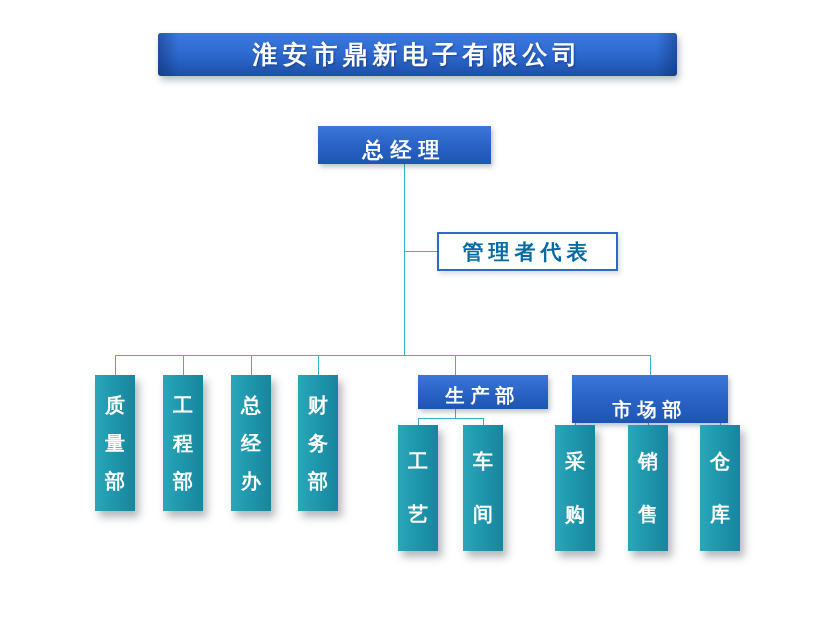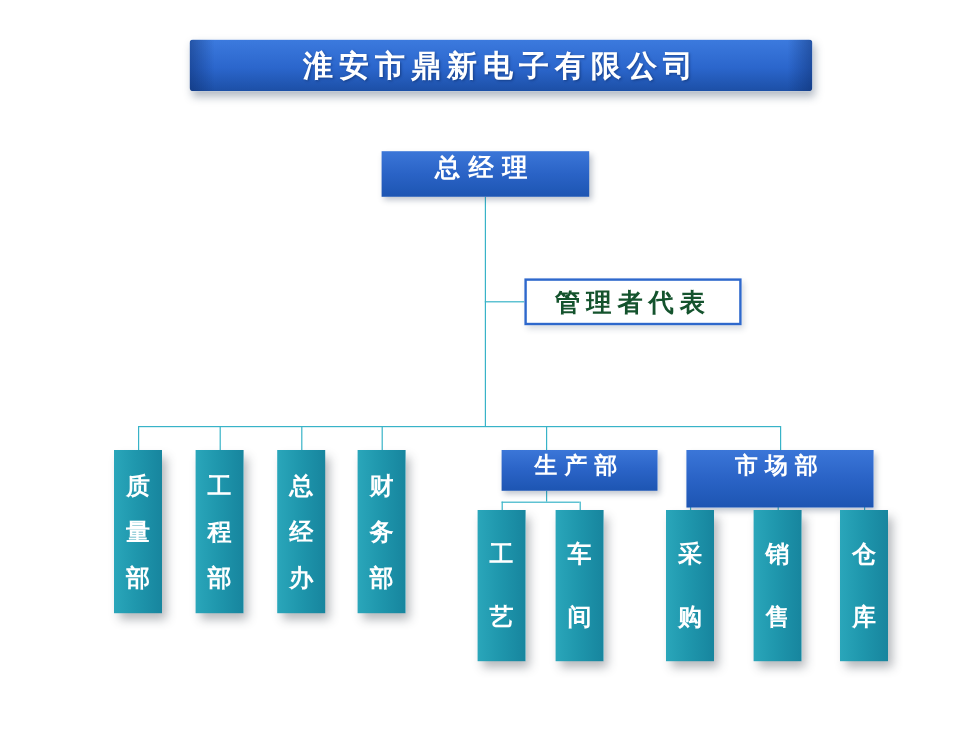--- a/index.html
+++ b/index.html
@@ -40,36 +40,36 @@
     text-shadow: 1px 1px 2px rgba(0,20,60,0.4);
     white-space: nowrap;
   }
 
   
   .bluebox {
     position: absolute;
     background: linear-gradient(180deg, #3b76d8 0%, #2a63c6 50%, #1d55b2 100%);
     color: #ffffff;
     font-weight: bold;
-    display: flex; align-items: flex-start; justify-content: center;
+    display: flex; align-items: flex-end; justify-content: center;
     box-shadow: 2px 3px 5px rgba(40,60,90,0.3);
     white-space: nowrap;
   }
   .gm { left: 318px; top: 126px; width: 173px; height: 38px; font-size: 21px; letter-spacing: 7px; }
   .prod { left: 390px; top: 375px; width: 130px; height: 34px; font-size: 19px; letter-spacing: 6px; margin-left: 28px; }
   .mkt  { left: 572px; top: 375px; width: 156px; height: 48px; font-size: 19px; letter-spacing: 6px; }
 
   
   .rep {
     position: absolute;
     left: 437px; top: 232px;
     width: 181px; height: 39px;
     background: #ffffff;
     border: 2px solid #2e68cc;
-    color: #14532d;
+    color: #0369a1;
     font-size: 21px;
     font-weight: bold;
     letter-spacing: 5px;
     display: flex; align-items: center; justify-content: center;
     box-shadow: 2px 3px 5px rgba(40,60,90,0.18);
     white-space: nowrap;
   }
 
   
   .teal {

